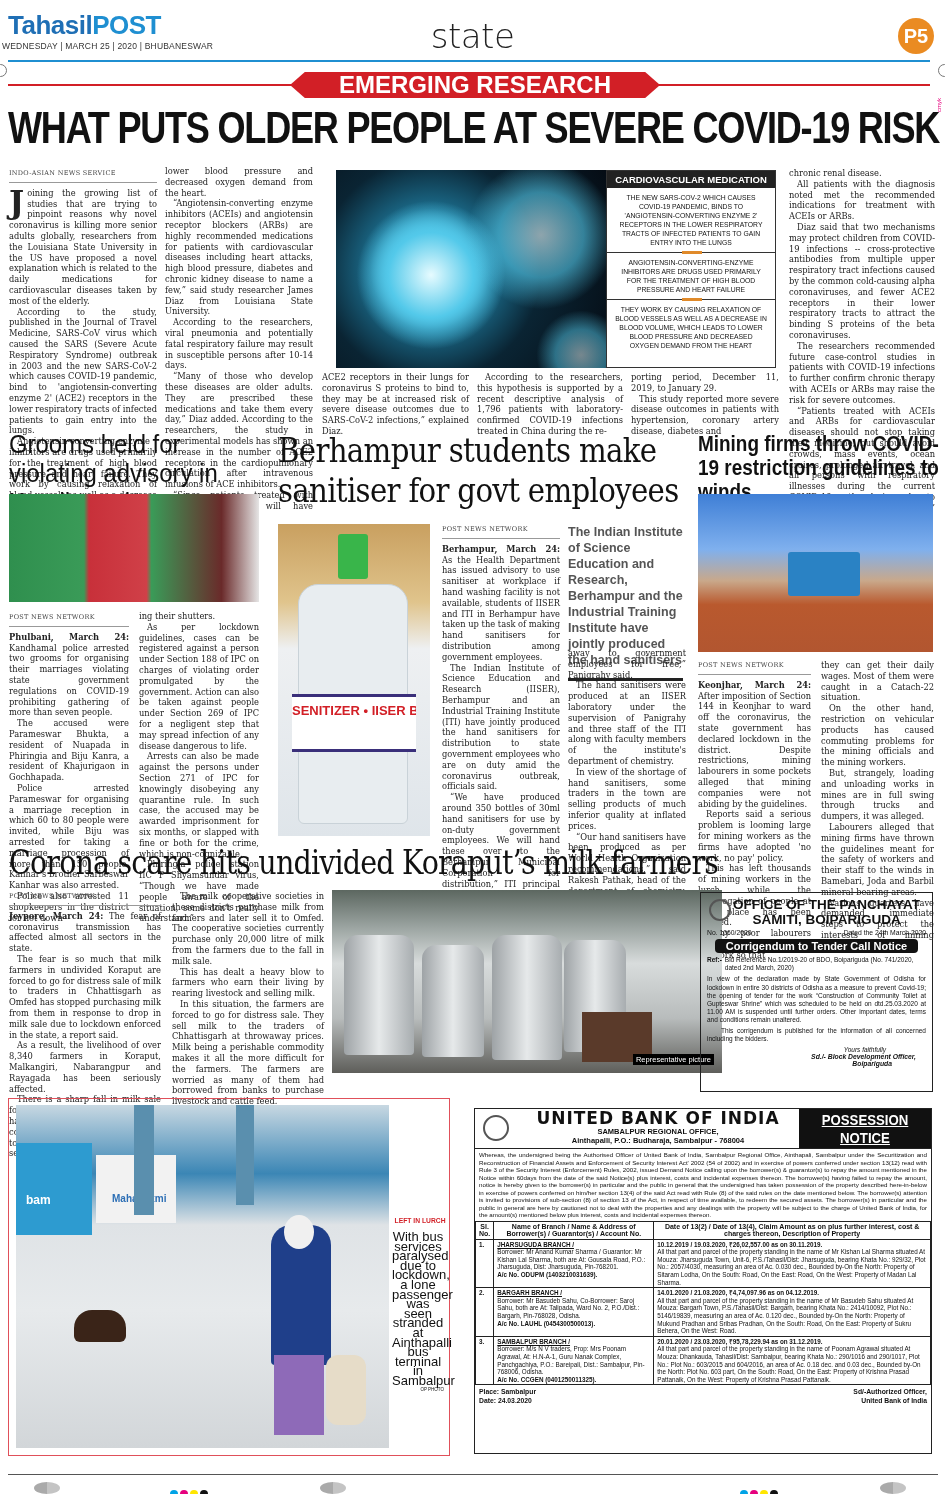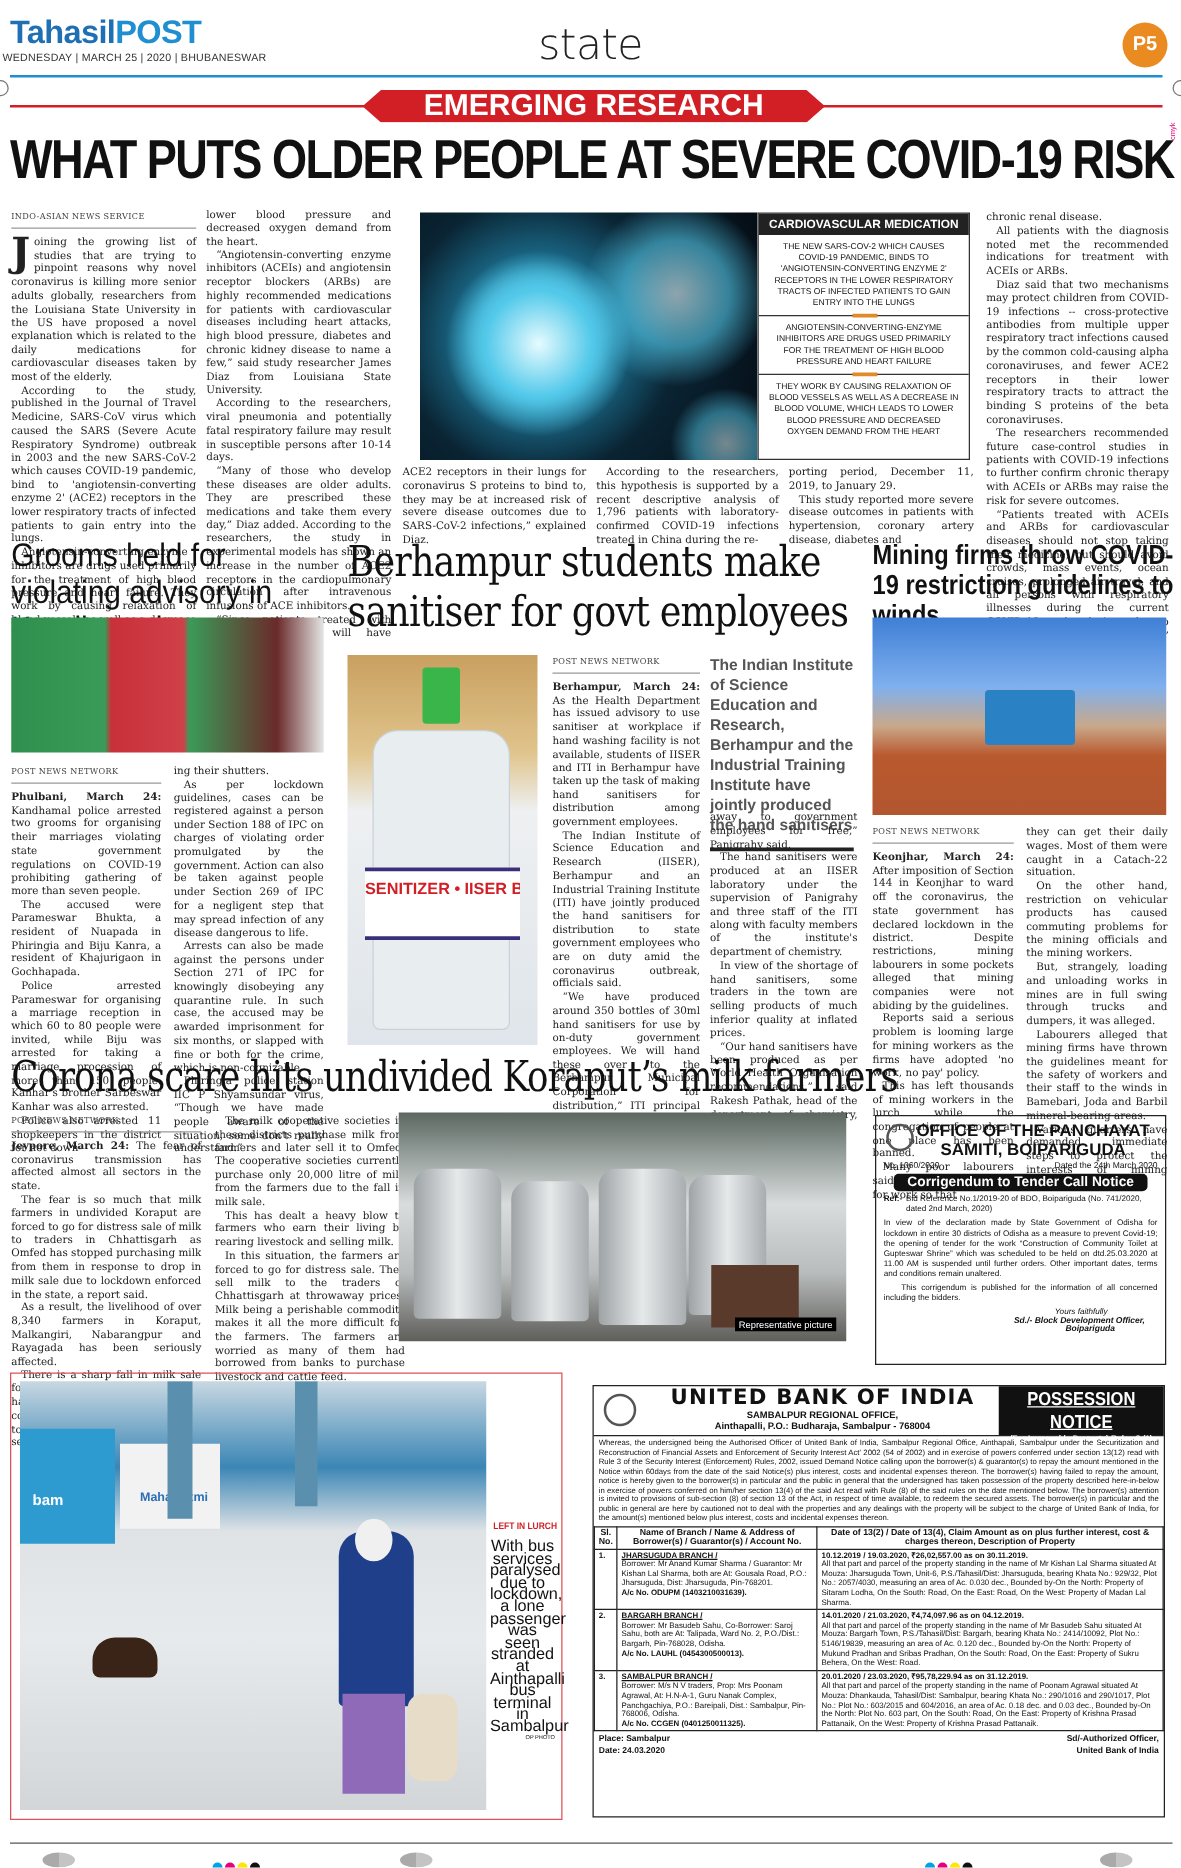--- a/index.html
+++ b/index.html
@@ -3,21 +3,21 @@
 <meta charset="utf-8">
 <style>
 *{box-sizing:border-box;margin:0;padding:0}
 body{width:945px;height:1494px;background:#fff;font-family:"DejaVu Serif",serif;color:#222;position:relative;overflow:hidden}
 .abs{position:absolute}
 .masthead-logo{left:8px;top:12px;font-family:"Liberation Sans",sans-serif;font-weight:bold;font-size:26px;letter-spacing:-0.5px;line-height:26px}
 .masthead-logo .o{color:#1f6fb5}
 .masthead-logo .p{color:#1f8fd1}
 .dateline{left:2px;top:41px;font-family:"Liberation Sans",sans-serif;font-size:8.5px;color:#333;letter-spacing:0.2px}
 .section{left:0;width:945px;top:16px;text-align:center;font-family:"DejaVu Sans",sans-serif;font-size:34px;font-weight:300;color:#222;letter-spacing:-0.5px}
-.pbadge{left:898px;top:18px;width:36px;height:36px;border-radius:50%;background:#ea8b22;color:#fff;font-family:"Liberation Sans",sans-serif;font-weight:bold;font-size:16px;display:flex;align-items:center;justify-content:center}
+.pbadge{left:898px;top:18px;width:36px;height:36px;border-radius:50%;background:#ea8b22;color:#fff;font-family:"Liberation Sans",sans-serif;font-weight:bold;font-size:20px;display:flex;align-items:center;justify-content:center}
 .blue-rule{left:8px;top:60px;width:922px;height:2px;background:#1f8fd1}
 .red-rule{left:8px;top:84px;width:922px;height:2px;background:#d21f26}
 .kicker{left:290px;top:72px;width:370px;height:26px;background:#d21f26;color:#fff;font-family:"Liberation Sans",sans-serif;font-weight:bold;font-size:24px;text-align:center;line-height:26px;clip-path:polygon(4% 0,96% 0,100% 50%,96% 100%,4% 100%,0 50%)}
 .main-head{left:8px;top:104px;width:930px;font-family:"Liberation Sans",sans-serif;font-weight:bold;font-size:44px;letter-spacing:-1.5px;color:#111;transform:scaleX(0.82);transform-origin:left top;white-space:nowrap;line-height:48px}
 .byline{font-family:"DejaVu Serif",serif;font-size:6.5px;letter-spacing:0.3px;color:#444;border-bottom:1px solid #999;padding-bottom:3px;margin-bottom:5px}
 .col{font-size:8.3px;line-height:10.8px;text-align:justify;color:#222}
 .col p{text-indent:8px}
 .col p.noind{text-indent:0}
 .dropcap{float:left;font-size:32px;line-height:28px;font-weight:bold;margin-right:3px}
 .dl{font-weight:bold}
@@ -26,21 +26,21 @@
 .info-box{left:606px;top:170px;width:170px;height:198px;border:1px solid #333;background:#fff}
 .info-title{background:#222;color:#fff;font-family:"Liberation Sans",sans-serif;font-weight:bold;font-size:9.5px;text-align:center;padding:3px 0}
 .info-item{font-family:"Liberation Sans",sans-serif;font-size:6.8px;text-align:center;padding:5px 8px;line-height:9px;color:#111;border-bottom:1px solid #333;position:relative}
 .info-item:last-child{border-bottom:none}
 .info-item .tick{position:absolute;bottom:-2px;left:75px;width:20px;height:3px;background:#e08a2a}
 .h2-sans{font-family:"Liberation Sans",sans-serif;color:#111}
 .photo{overflow:hidden}
 .grooms-photo{left:9px;top:494px;width:250px;height:108px;background:linear-gradient(90deg,#2f8f4e 0,#3a9b58 30%,#c8303a 32%,#d04048 55%,#3a9b58 57%,#6a2a2a 85%,#e5e5e5 100%)}
 .sanitiser-photo{left:278px;top:524px;width:152px;height:312px;background:linear-gradient(180deg,#c9a060 0,#e0c48c 25%,#eef0f2 40%,#dfe5ea 100%)}
 .mining-photo{left:698px;top:494px;width:235px;height:158px;background:linear-gradient(180deg,#3f7fd6 0,#7fb0ee 35%,#c9a88a 55%,#b9592e 70%,#b25630 100%)}
-.milk-photo{left:319px;top:890px;width:358px;height:183px;background:linear-gradient(180deg,#5c6760 0,#9aa3a0 20%,#d8dcdc 40%,#b8bcbc 70%,#5e5e5a 100%)}
+.milk-photo{left:332px;top:890px;width:390px;height:183px;background:linear-gradient(180deg,#5c6760 0,#9aa3a0 20%,#d8dcdc 40%,#b8bcbc 70%,#5e5e5a 100%)}
 .bus-photo{left:16px;top:1105px;width:373px;height:343px;background:linear-gradient(180deg,#c8d8e2 0,#3b86b5 20%,#dfe3e6 35%,#e7eaec 60%,#d2d6d9 100%)}
 .pull-quote{font-family:"Liberation Sans",sans-serif;font-weight:bold;color:#555;font-size:12.5px;line-height:16px}
 .ad-border{border:1px solid #222}
 .ad-sans{font-family:"Liberation Sans",sans-serif;color:#111}
 .bank-table{border-collapse:collapse;width:100%;font-family:"Liberation Sans",sans-serif;font-size:6.3px;line-height:7.6px;color:#111}
 .bank-table td,.bank-table th{border:1px solid #222;padding:1px 3px;vertical-align:top;text-align:left}
 .bank-table th{text-align:center;font-weight:bold;font-size:7px}
 .u{text-decoration:underline;font-weight:bold}
 .reg-mark{width:13px;height:13px;border:1px solid #777;border-radius:50%}
 .color-dot{display:inline-block;width:8px;height:8px;border-radius:50%;margin-right:2px}

